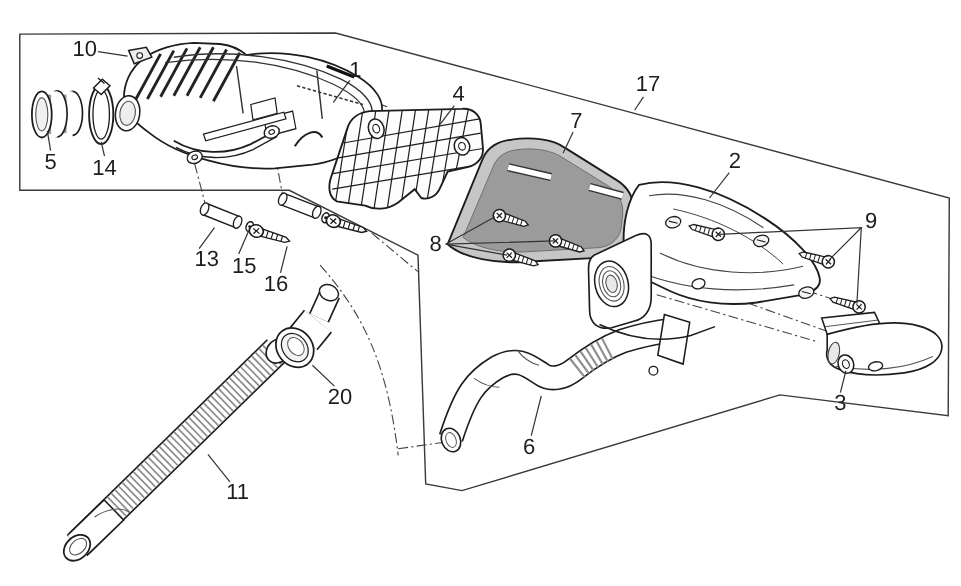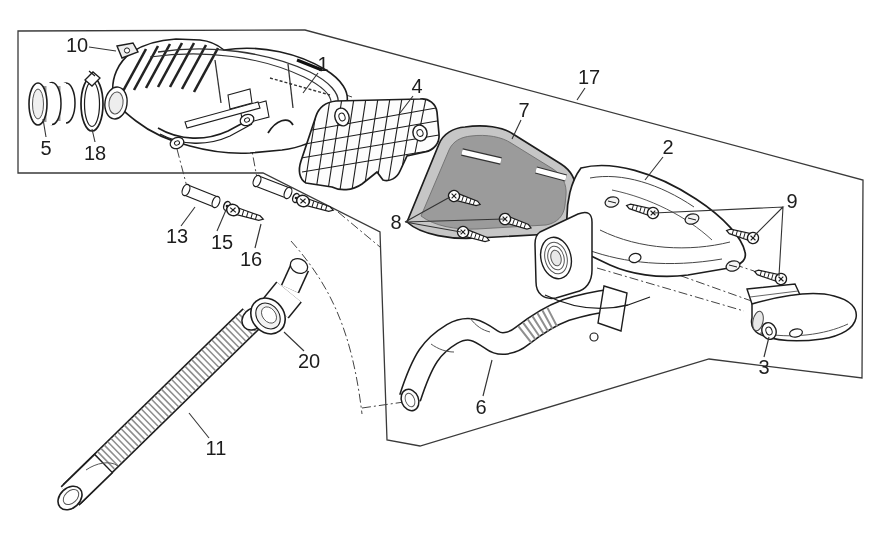--- a/index.html
+++ b/index.html
@@ -270,20 +270,20 @@
   <div class="lbl" style="left:323px;top:64px">1</div>
   <div class="lbl" style="left:668px;top:147px">2</div>
   <div class="lbl" style="left:764px;top:367px">3</div>
   <div class="lbl" style="left:417px;top:86px">4</div>
   <div class="lbl" style="left:46px;top:148px">5</div>
   <div class="lbl" style="left:481px;top:407px">6</div>
   <div class="lbl" style="left:524px;top:110px">7</div>
   <div class="lbl" style="left:396px;top:222px">8</div>
   <div class="lbl" style="left:792px;top:201px">9</div>
   <div class="lbl" style="left:77px;top:45px">10</div>
-  <div class="lbl" style="left:95px;top:153px">18</div>
+  <div class="lbl" style="left:95px;top:153px">14</div>
   <div class="lbl" style="left:309px;top:361px">20</div>
-  <div class="lbl" style="left:177px;top:236px">13</div>
+  <div class="lbl" style="left:188px;top:236px">13</div>
   <div class="lbl" style="left:216px;top:448px">11</div>
   <div class="lbl" style="left:222px;top:242px">15</div>
   <div class="lbl" style="left:251px;top:259px">16</div>
   <div class="lbl" style="left:589px;top:77px">17</div>
 </div>
 
 </body></html>

